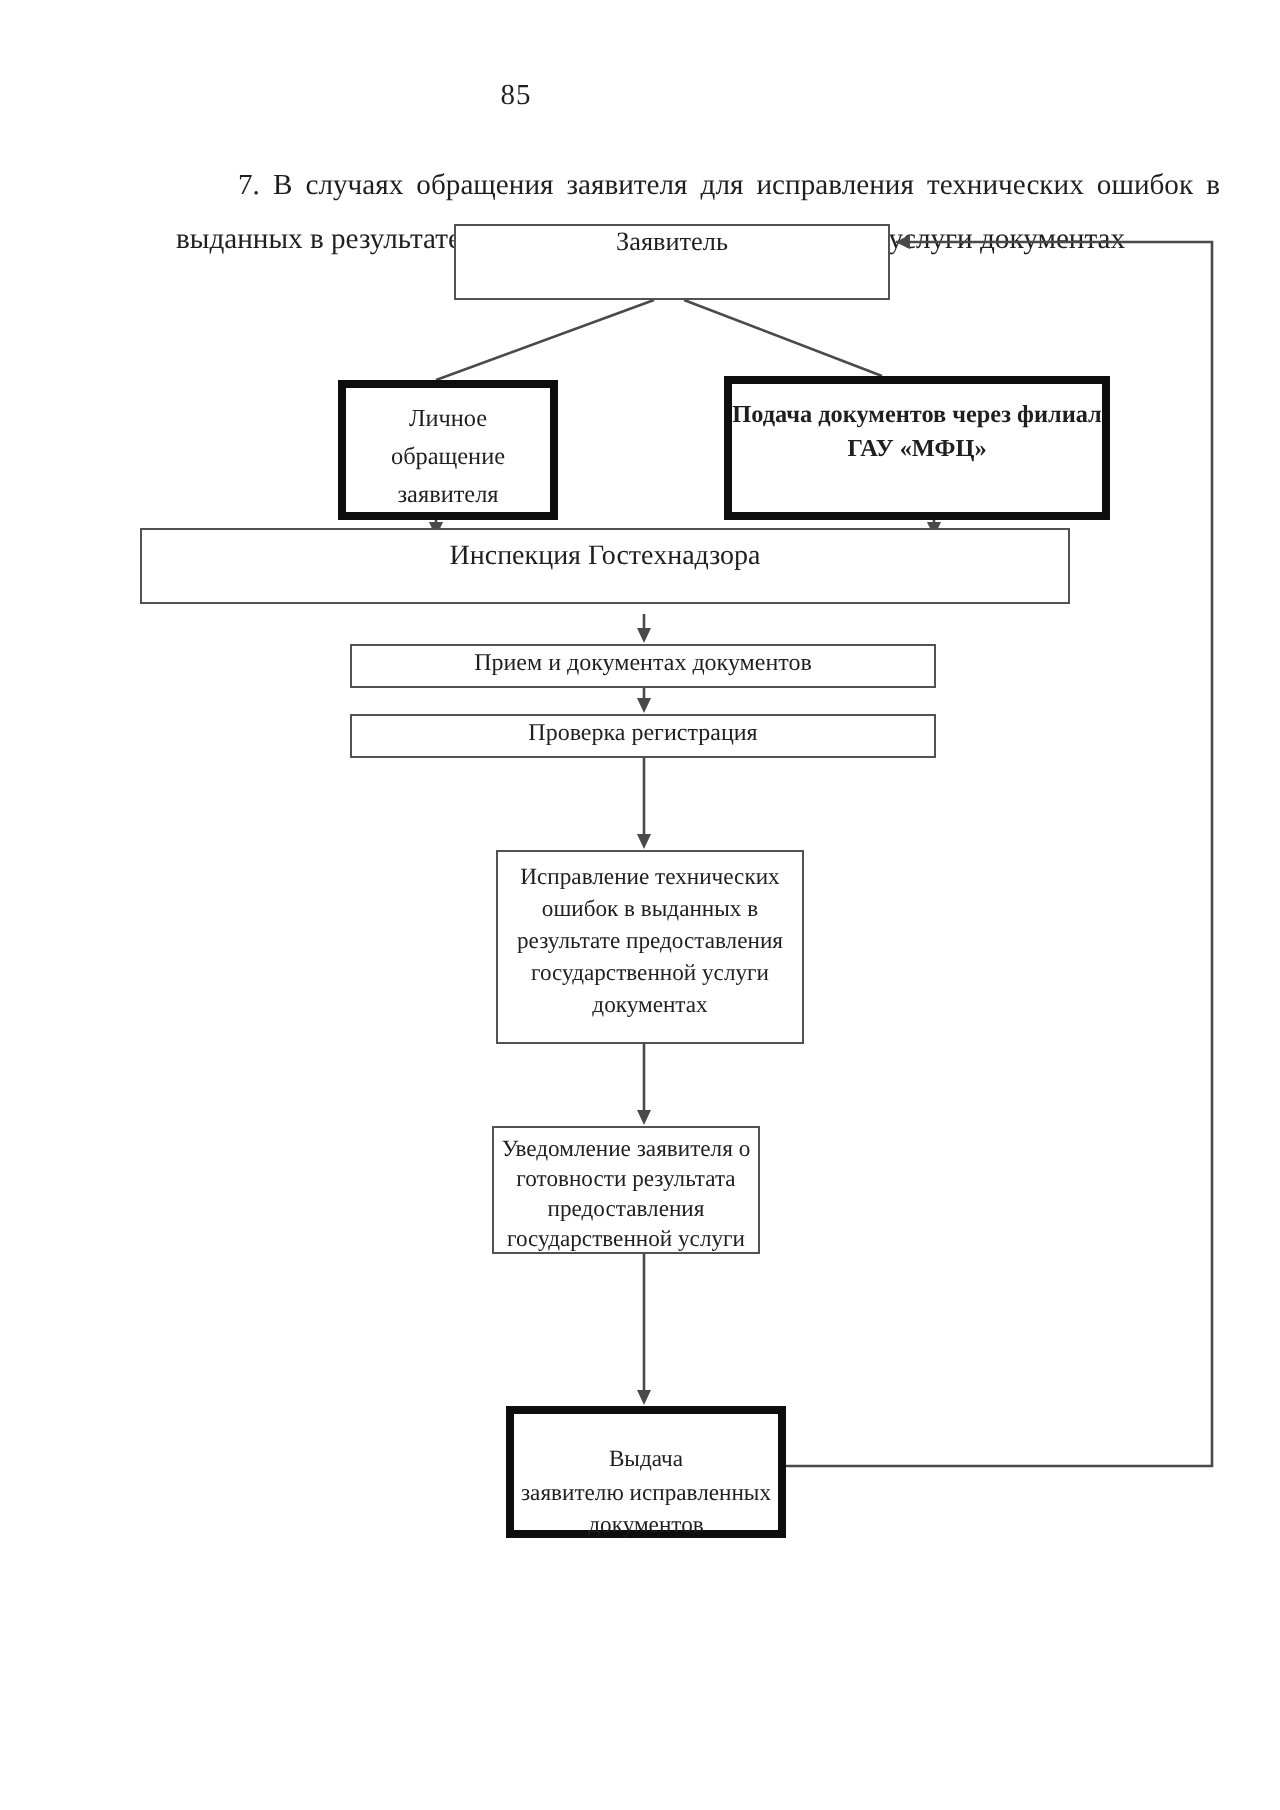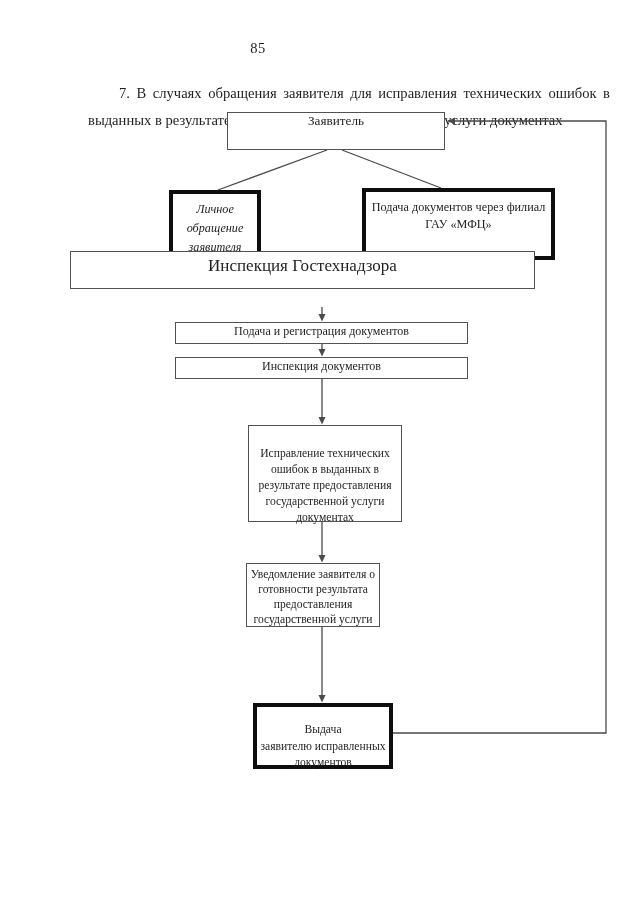--- a/index.html
+++ b/index.html
@@ -37,26 +37,26 @@
     font-size:11.6px;line-height:16px;
     white-space:pre-line;
     z-index:2;
   }
   .node .lbl{display:block;width:100%;}
   .node.thick{border:4px solid var(--thick);}
   .v-center{align-items:flex-start;}
   .v-top{align-items:flex-start;}
 
   .n-applicant   {left:227px;top:112px;width:218px;height:38px;font-size:13.2px;}
-  .n-personal    {left:169px;top:190px;width:92px;height:70px;padding-top:6px;line-height:19px;font-size:12.2px;font-style:italic;}
-  .n-mfc         {left:362px;top:188px;width:193px;height:72px;padding-top:7px;line-height:16.5px;font-size:12.2px;}
-  .n-inspection  {left:70px; top:251px;width:465px;height:38px;padding-top:6px;font-size:17px;}
+  .n-personal    {left:169px;top:190px;width:110px;height:70px;padding-top:6px;line-height:19px;font-size:12.2px;}
+  .n-mfc         {left:362px;top:188px;width:193px;height:72px;padding-top:7px;line-height:16.5px;font-size:12.2px;font-weight:bold;}
+  .n-inspection  {left:70px; top:264px;width:465px;height:38px;padding-top:6px;font-size:14px;}
   .n-reception   {left:175px;top:322px;width:293px;height:22px;font-size:12px;}
   .n-check       {left:175px;top:357px;width:293px;height:22px;font-size:12px;}
-  .n-correction  {left:248px;top:425px;width:154px;height:97px;padding-top:20px;}
+  .n-correction  {left:248px;top:425px;width:154px;height:97px;padding-top:5px;}
   .n-notification{left:246px;top:563px;width:134px;height:64px;padding-top:3px;line-height:15px;}
   .n-issuance    {left:253px;top:703px;width:140px;height:66px;padding-top:15px;line-height:16.5px;}
 
   svg.connectors{position:absolute;left:0;top:0;z-index:1;}
   svg.connectors line, svg.connectors polyline{
     stroke:var(--line);stroke-width:1.3;fill:none;
   }
   svg.connectors polygon{fill:var(--line);stroke:none;}
 </style>
 </head>
@@ -113,25 +113,25 @@
   <div class="node thick v-top n-mfc">
     <span class="lbl">Подача документов через филиал
 ГАУ «МФЦ»</span>
   </div>
 
   <div class="node v-top n-inspection">
     <span class="lbl">Инспекция Гостехнадзора</span>
   </div>
 
   <div class="node v-center n-reception">
-    <span class="lbl">Подача и регистрация документов</span>
+    <span class="lbl">Прием и документах документов</span>
   </div>
 
   <div class="node v-center n-check">
-    <span class="lbl">Инспекция документов</span>
+    <span class="lbl">Проверка регистрация</span>
   </div>
 
   <div class="node v-top n-correction">
     <span class="lbl">Исправление технических
 ошибок в выданных в
 результате предоставления
 государственной услуги
 документах</span>
   </div>
 

